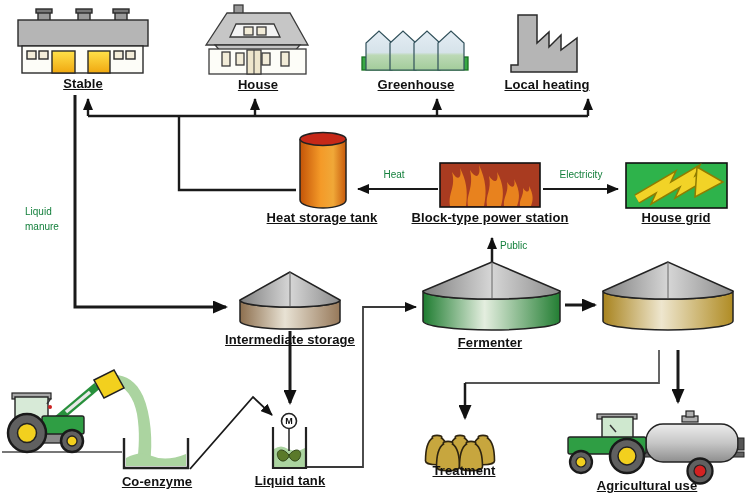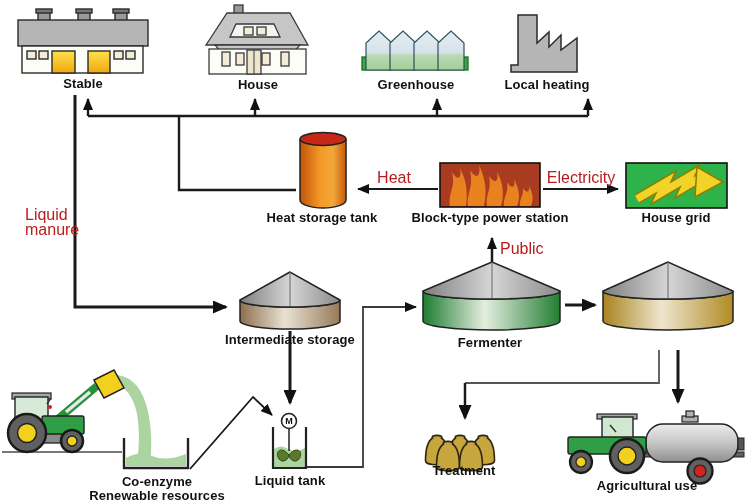--- a/index.html
+++ b/index.html
@@ -1,21 +1,21 @@
 <!DOCTYPE html>
 <html style="--line-black: #1a1a1a; --grid-green: #2eb34b; --bolt-yellow: #f2d327; --station-red: #a93b20; --flame-orange: #e8821e; --heat-tank-top-red: #c62818; --greenhouse-green: #38a844; --tractor-green: #2f9e44; --stream-green: #abd4a0; --bag-tan: #c7a63e; --door-yellow: #f7c928; --hub-yellow: #f2d01e; --tanker-hub-red: #d42222; --roof-gray: #b5b5b5;"><head>
 <meta charset="utf-8">
 <style>
   html,body{margin:0;padding:0;background:#fff;}
   .stage{position:relative;width:750px;height:503px;background:#fff;overflow:hidden;
          font-family:"Liberation Sans",sans-serif;}
   .stage svg{position:absolute;left:0;top:0;}
   .lbl{position:absolute;transform:translateX(-50%);font-size:13px;font-weight:bold;
-       color:#111;white-space:nowrap;letter-spacing:.1px;}
-  .flow{position:absolute;font-size:16px;font-weight:400;color:#b91c1c;white-space:nowrap;}
+       color:#111;white-space:nowrap;letter-spacing:.1px;text-decoration:underline;}
+  .flow{position:absolute;font-size:10px;font-weight:400;color:#15803d;white-space:nowrap;}
   .ctr{transform:translateX(-50%);}
   .m-lbl{position:absolute;transform:translateX(-50%);font-size:9px;font-weight:bold;color:#111;}
 </style>
 </head>
 <body>
 
 <div class="stage">
 
 <svg width="750" height="503" viewBox="0 0 750 503">
   <defs>
@@ -245,21 +245,20 @@
   <div class="lbl" style="left:416px;top:77px">Greenhouse</div>
   <div class="lbl" style="left:547px;top:77px">Local heating</div>
   <div class="lbl" style="left:322px;top:210px">Heat storage tank</div>
   <div class="lbl" style="left:490px;top:210px">Block-type power station</div>
   <div class="lbl" style="left:676px;top:210px">House grid</div>
   <div class="lbl" style="left:290px;top:332px">Intermediate storage</div>
   <div class="lbl" style="left:490px;top:335px">Fermenter</div>
   <div class="lbl" style="left:290px;top:473px">Liquid tank</div>
   <div class="lbl" style="left:464px;top:463px">Treatment</div>
   <div class="lbl" style="left:157px;top:474px">Co-enzyme</div>
-  <div class="lbl" style="left:157px;top:488px">Renewable resources</div>
   <div class="lbl" style="left:647px;top:478px">Agricultural use</div>
 
   <div class="flow ctr" style="left:394px;top:169px">Heat</div>
   <div class="flow ctr" style="left:581px;top:169px">Electricity</div>
   <div class="flow" style="left:500px;top:240px">Public</div>
   <div class="flow" style="left:25px;top:206px">Liquid</div>
   <div class="flow" style="left:25px;top:221px">manure</div>
   <div class="m-lbl" style="left:289px;top:416px">M</div>
 </div>
 

